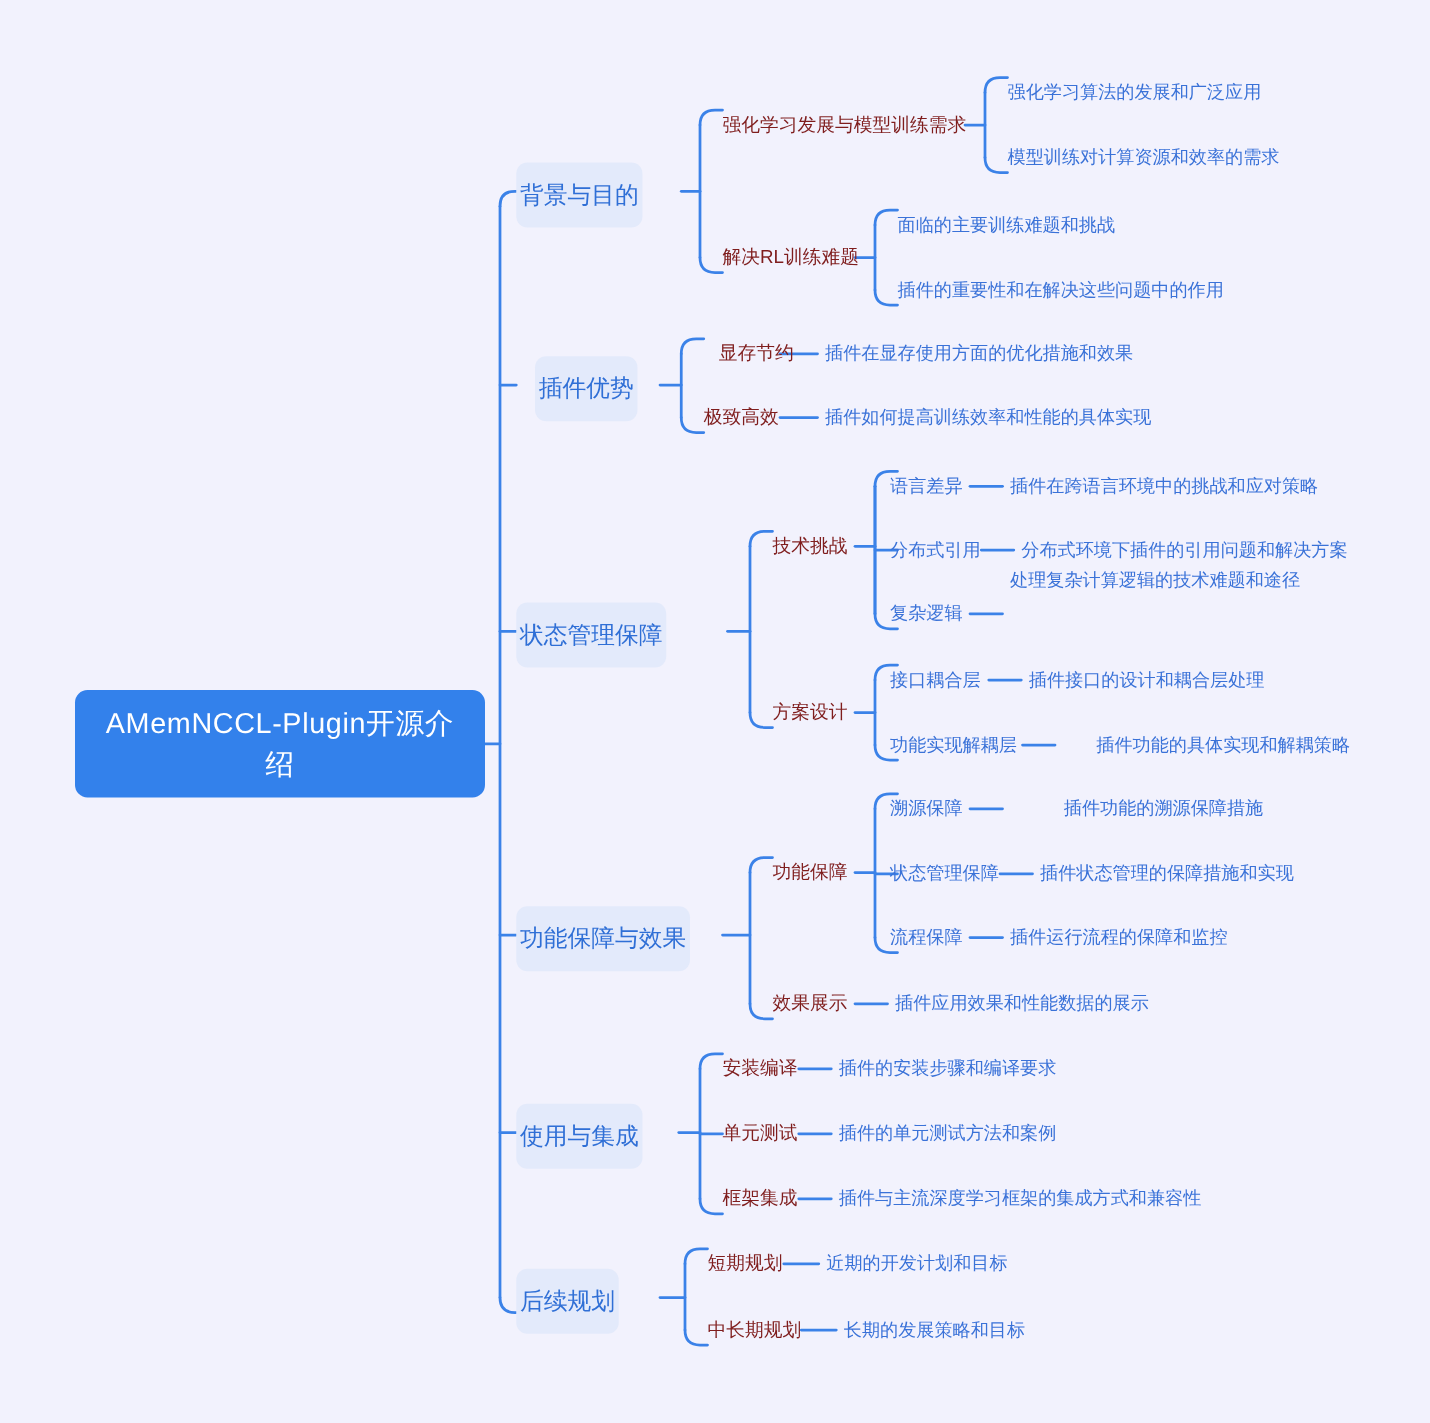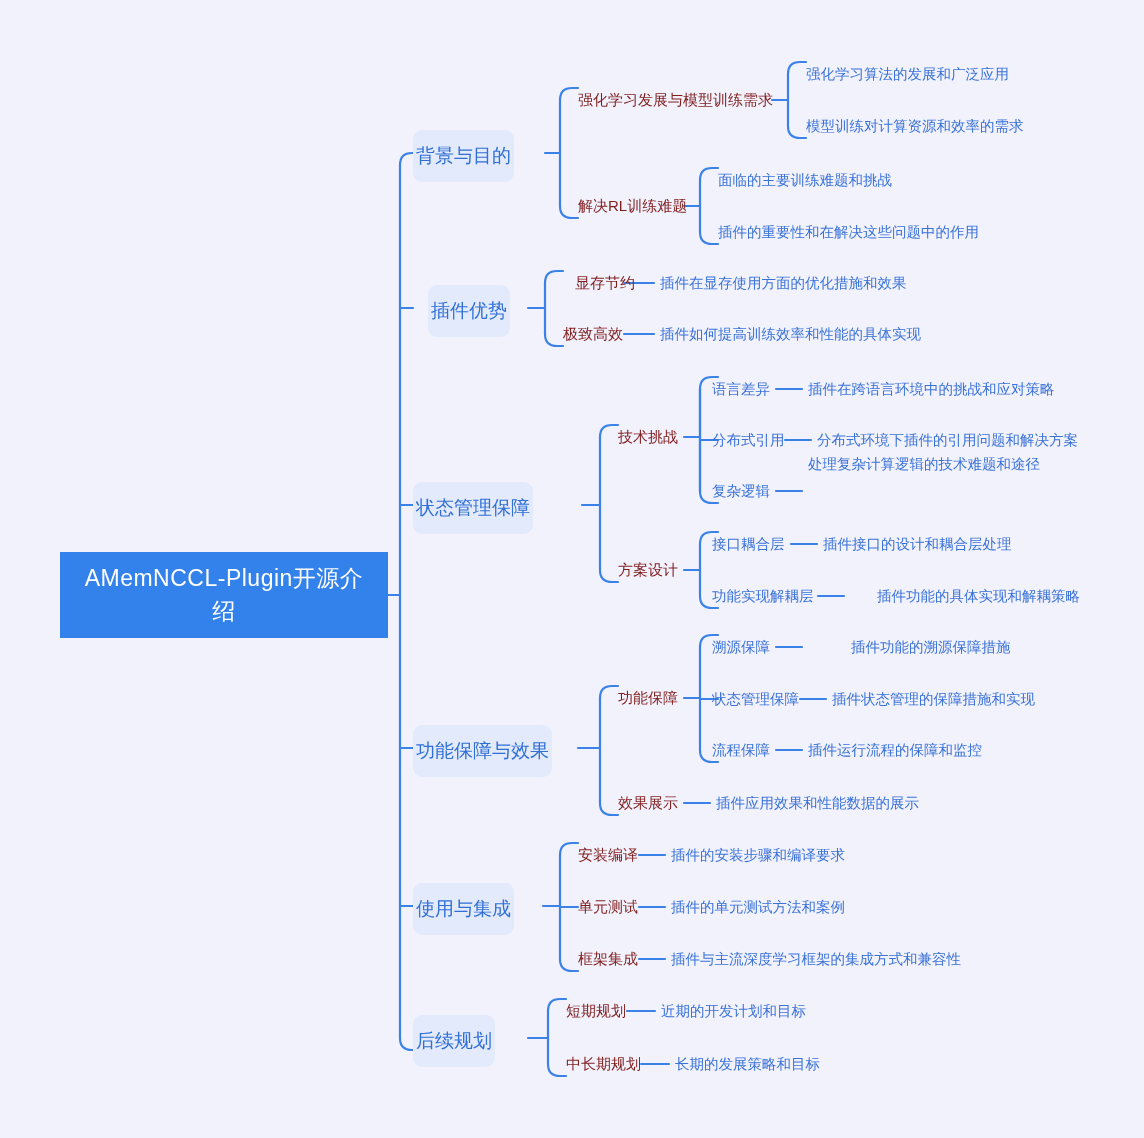--- a/index.html
+++ b/index.html
@@ -9,21 +9,21 @@
     font-family:"Liberation Sans","DejaVu Sans",sans-serif;
     overflow:hidden;
   }
   #stage{position:relative;width:1144px;height:1138px;}
   #wires{position:absolute;left:0;top:0;width:1144px;height:1138px;pointer-events:none;}
 
   .root-node{
     position:absolute;
     background:#3381eb;
     color:#ffffff;
-    border-radius:0;
+    border-radius:10px;
     display:flex;align-items:center;justify-content:flex-start;
     text-align:center;
     font-size:23px;
     line-height:33px;
     letter-spacing:.5px;
     box-sizing:border-box;
     padding:6px 14px;
   }
   .branch-pill{
     position:absolute;

